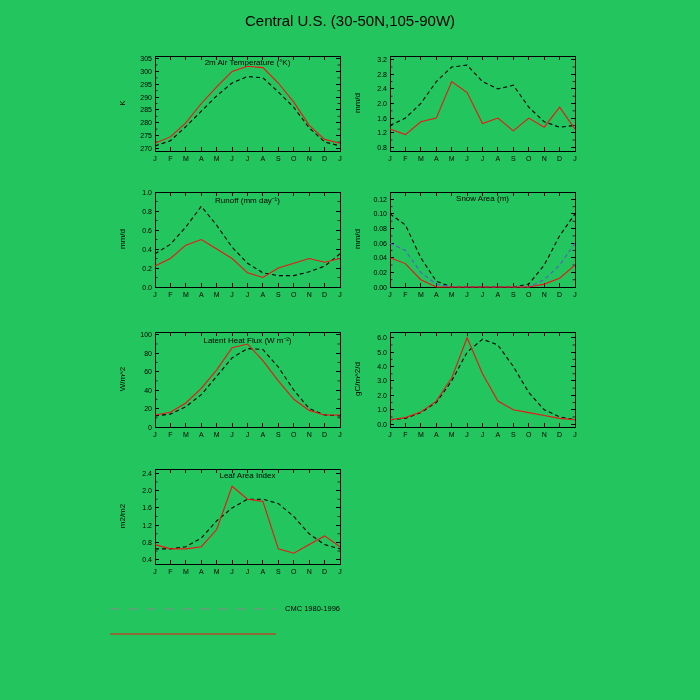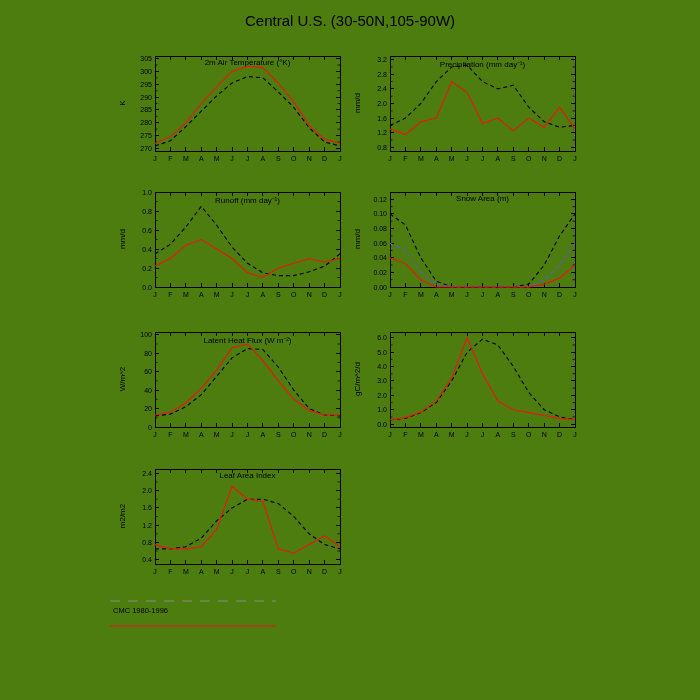--- a/index.html
+++ b/index.html
@@ -1,24 +1,24 @@
 <!DOCTYPE html>
 <html><head>
 <meta charset="utf-8">
 <style>
   html,body { margin:0; padding:0; background:#ffffff; font-family:"Liberation Sans", sans-serif; }
-  #figure { position:relative; width:700px; height:700px; background:#4d7c0f; overflow:hidden; color:#000; }
+  #figure { position:relative; width:700px; height:700px; background:#22c55e; overflow:hidden; color:#000; }
   #main-title { position:absolute; top:12px; left:0; width:100%; text-align:center; font-size:15px; color:#000; }
   .chart { position:absolute; width:251px; height:130px; }
   .ctitle { position:absolute; left:58px; top:1px; width:185px; text-align:center; font-size:8px; white-space:nowrap; color:#000;margin-top:16px; }
   .ylab { position:absolute; left:25px; top:62px; transform:translate(-50%,-50%) rotate(-90deg); font-size:8px; white-space:nowrap; color:#000; }
   .plot { position:absolute; left:0; top:13px; }
   svg text { font-family:"Liberation Sans", sans-serif; fill:#000; }
   .legend { position:absolute; left:108px; top:596px; }
-  .legend-row { display:flex; height:25px;flex-direction:column; }
+  .legend-row { display:flex; align-items:center; height:25px; }
   .legend-label { font-size:7.5px; margin-left:5px; white-space:nowrap; color:#000; }
 </style>
 </head>
 <body>
 
 <div id="figure">
   <div id="main-title">Central U.S. (30-50N,105-90W)</div>
 
   <div class="chart" style="left:97px;top:41px">
     <div class="ctitle">2m Air Temperature (°K)</div>
@@ -101,21 +101,20 @@
         <text x="227.58333333333331" y="107" text-anchor="middle" font-size="7">D</text>
         <line x1="243" y1="93" x2="243" y2="97" stroke="#000" stroke-width="1" shape-rendering="crispEdges"></line>
         <line x1="243" y1="2" x2="243" y2="6" stroke="#000" stroke-width="1" shape-rendering="crispEdges"></line>
         <text x="243" y="107" text-anchor="middle" font-size="7">J</text>
         <polyline points="58.0,91.9 73.4,86.7 88.8,72.6 104.3,57.2 119.7,41.8 135.1,29.0 150.5,22.5 165.9,23.8 181.3,37.9 196.8,53.4 212.2,73.9 227.6,88.0 243.0,91.9" fill="none" stroke="#000000" stroke-width="1.1" stroke-dasharray="4,3"></polyline>
         <polyline points="58.0,89.3 73.4,82.9 88.8,68.8 104.3,49.5 119.7,32.8 135.1,17.4 150.5,12.3 165.9,13.6 181.3,29.0 196.8,48.2 212.2,71.3 227.6,85.4 243.0,89.3" fill="none" stroke="#f01414" stroke-width="1.1"></polyline>
       </svg>
   </div>
 
   <div class="chart" style="left:332px;top:41px">
-    <div class="ctitle">Precipitation (mm day⁻¹)</div>
     <div class="ylab">mm/d</div>
     <svg class="plot" width="251" height="113">
         <rect x="58" y="2" width="185" height="95" fill="none" stroke="#000" stroke-width="1" shape-rendering="crispEdges"></rect>
         <line x1="58" y1="93.34615384615384" x2="62" y2="93.34615384615384" stroke="#000" stroke-width="1" shape-rendering="crispEdges"></line>
         <line x1="239" y1="93.34615384615384" x2="243" y2="93.34615384615384" stroke="#000" stroke-width="1" shape-rendering="crispEdges"></line>
         <text x="55" y="95.84615384615384" text-anchor="end" font-size="7">0.8</text>
         <line x1="58" y1="78.73076923076923" x2="62" y2="78.73076923076923" stroke="#000" stroke-width="1" shape-rendering="crispEdges"></line>
         <line x1="239" y1="78.73076923076923" x2="243" y2="78.73076923076923" stroke="#000" stroke-width="1" shape-rendering="crispEdges"></line>
         <text x="55" y="81.23076923076923" text-anchor="end" font-size="7">1.2</text>
         <line x1="58" y1="64.11538461538461" x2="62" y2="64.11538461538461" stroke="#000" stroke-width="1" shape-rendering="crispEdges"></line>

